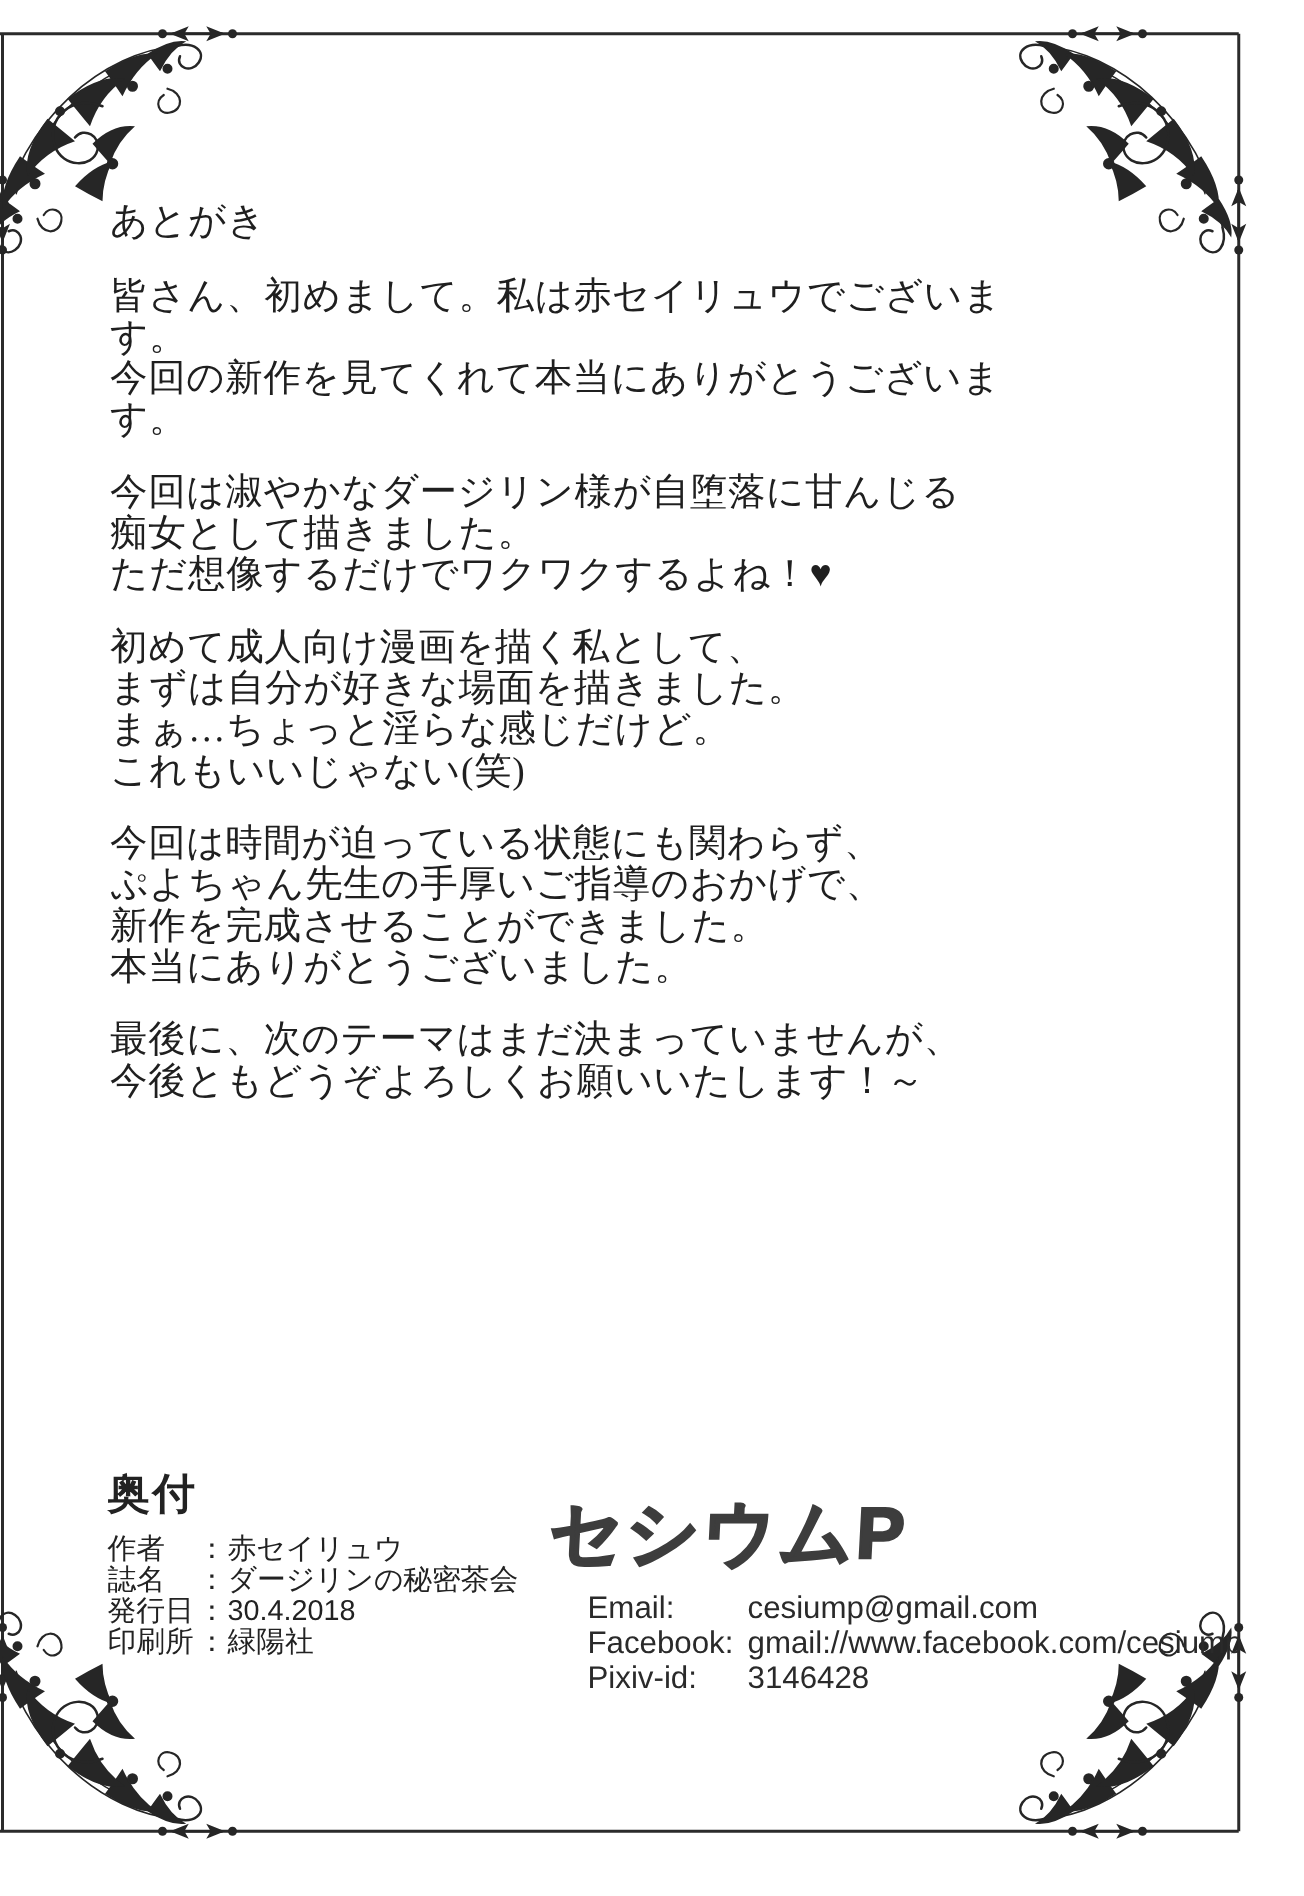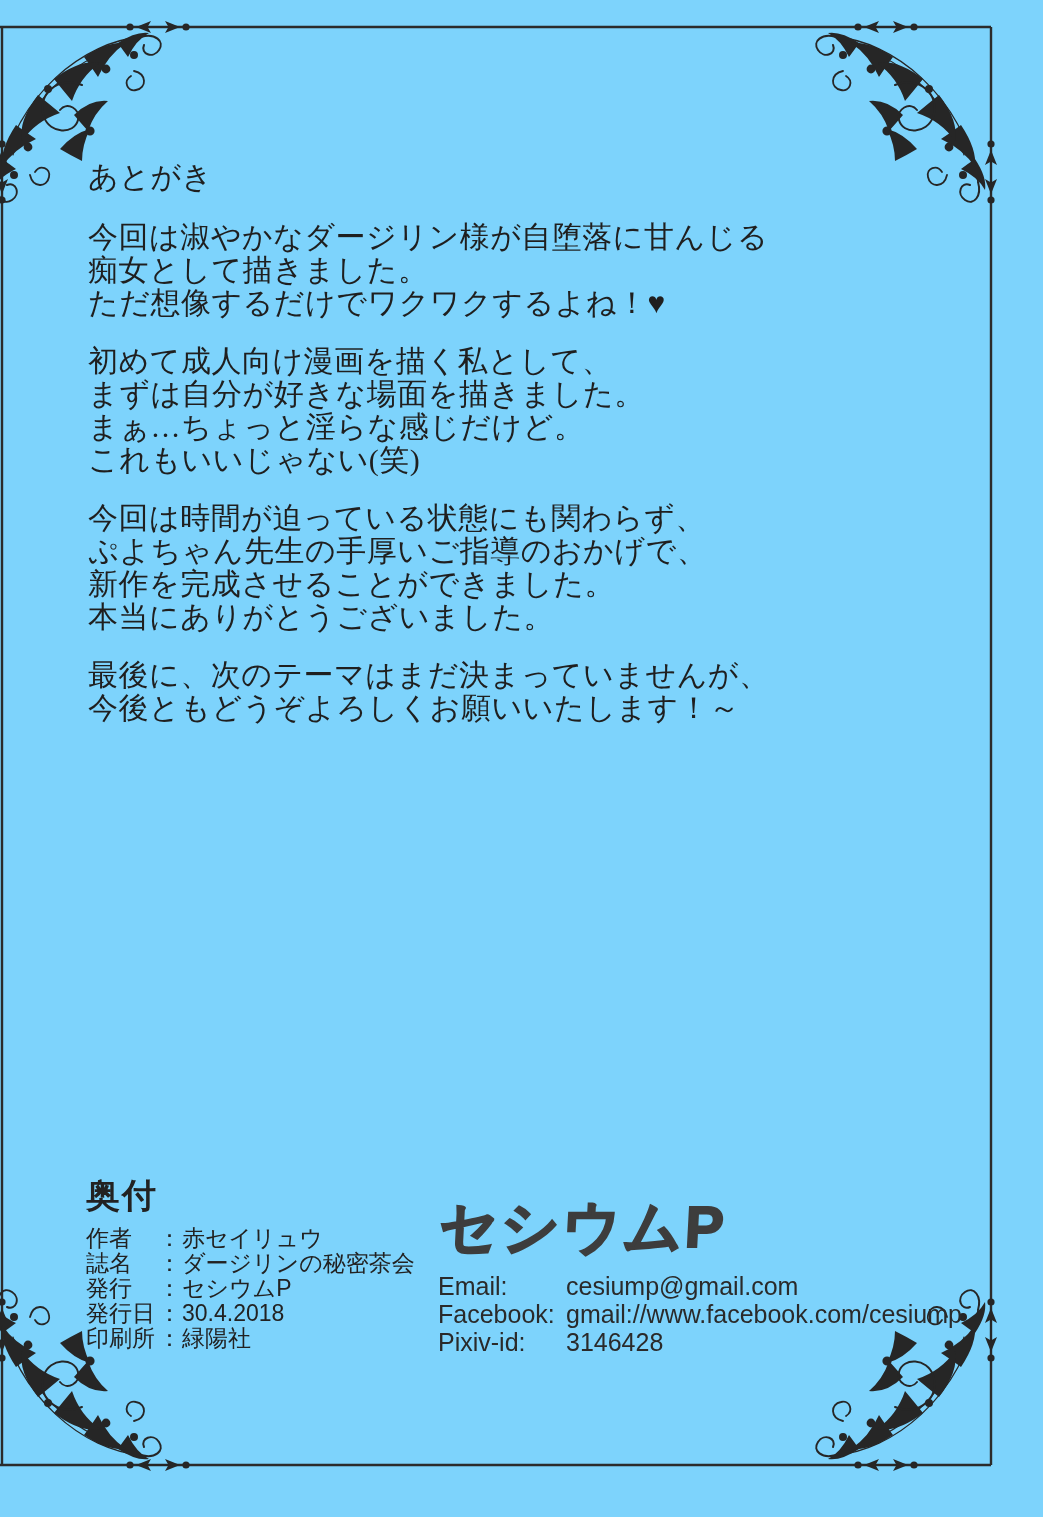--- a/index.html
+++ b/index.html
@@ -1,19 +1,19 @@
 <!DOCTYPE html>
 <html lang="ja"><head>
 <meta charset="utf-8">
 <style>
   html,body{margin:0;padding:0;background:#e8e8e8;}
   .page{
     position:relative;
     width:1043px;height:1517px;
-    background:#7dd3fc;
+    background:#ffffff;
     overflow:hidden;
     margin:0 auto;
     font-family:"Liberation Sans","DejaVu Sans",sans-serif;
   }
   .frame{position:absolute;left:0;top:0;}
   
   .afterword{
     position:absolute;left:88px;top:160px;width:720px;
     color:#1f1f1f;
     font-family:"Liberation Serif","DejaVu Serif",serif;
@@ -47,21 +47,21 @@
   }
   .circle .logo{
     font-size:58px;line-height:58px;font-weight:900;
     letter-spacing:2px;
     color:#3d3d3d;
     -webkit-text-stroke:2px #3d3d3d;
     transform:skewX(-3deg);
     transform-origin:left bottom;
     white-space:nowrap;
   }
-  .contacts{margin-top:16px;}
+  .contacts{margin-top:16px;margin-left:32px;}
   .contact-row{font-size:25px;line-height:28px;white-space:nowrap;color:#2a2a2a;}
   .contact-label{display:inline-block;width:128px;}
 </style>
 </head>
 <body>
 
 <div class="page">
 
   <svg class="frame" width="1043" height="1517" viewBox="0 0 1043 1517" aria-hidden="true">
     <defs>
@@ -116,20 +116,22 @@
     <use href="#linedeco" transform="translate(991,1330) rotate(90)"></use>
 
     <use href="#flourish" transform="translate(-14,27)"></use>
     <use href="#flourish" transform="translate(991,27) scale(-1,1)"></use>
     <use href="#flourish" transform="translate(-14,1465) scale(1,-1)"></use>
     <use href="#flourish" transform="translate(991,1465) scale(-1,-1)"></use>
   </svg>
 
   <main class="afterword">
     <h1>あとがき</h1>
+    <p>皆さん、初めまして。私は赤セイリュウでございます。
+今回の新作を見てくれて本当にありがとうございます。</p>
     <p>今回は淑やかなダージリン様が自堕落に甘んじる
 痴女として描きました。
 ただ想像するだけでワクワクするよね！♥</p>
     <p>初めて成人向け漫画を描く私として、
 まずは自分が好きな場面を描きました。
 まぁ…ちょっと淫らな感じだけど。
 これもいいじゃない(笑)</p>
     <p>今回は時間が迫っている状態にも関わらず、
 ぷよちゃん先生の手厚いご指導のおかげで、
 新作を完成させることができました。
@@ -138,23 +140,20 @@
 今後ともどうぞよろしくお願いいたします！～</p>
   </main>
 
   <section class="colophon">
     <h2>奥付</h2>
     <div class="crow">
       <span class="clabel">作者</span><span class="csep">：</span><span class="cvalue">赤セイリュウ</span>
     </div>
     <div class="crow">
       <span class="clabel">誌名</span><span class="csep">：</span><span class="cvalue">ダージリンの秘密茶会</span>
-    </div>
-    <div class="crow">
-      <span class="clabel">発行</span><span class="csep">：</span><span class="cvalue">セシウムP</span>
     </div>
     <div class="crow">
       <span class="clabel">発行日</span><span class="csep">：</span><span class="cvalue">30.4.2018</span>
     </div>
     <div class="crow">
       <span class="clabel">印刷所</span><span class="csep">：</span><span class="cvalue">緑陽社</span>
     </div>
   </section>
 
   <section class="circle">

